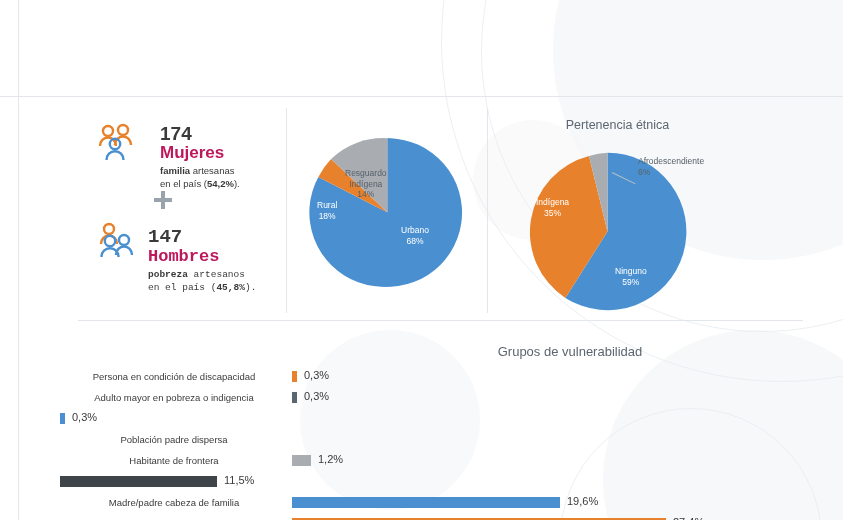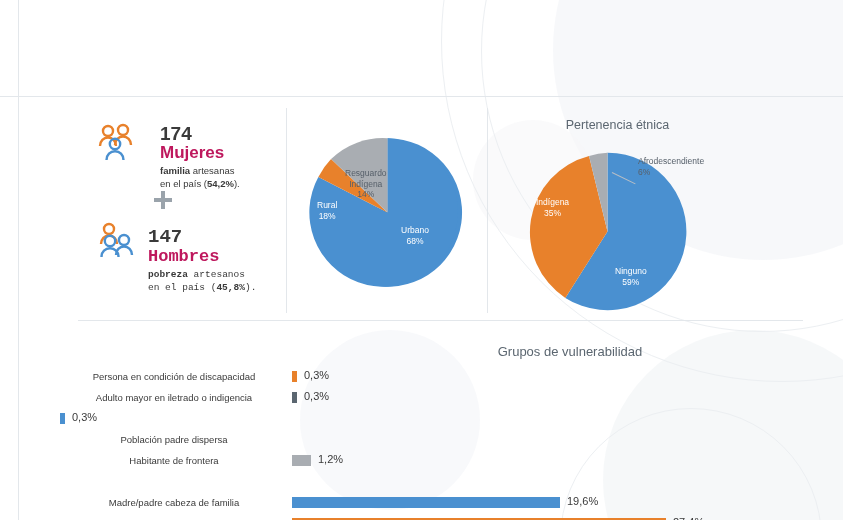--- a/index.html
+++ b/index.html
@@ -335,21 +335,21 @@
 
       <div class="bar-row">
         <div class="bar-label">Persona en condición de discapacidad</div>
         <div class="bar-track">
           <div class="bar-fill" style="width:5px; background:#e8812b;"></div>
           <div class="bar-value" style="left:12px;">0,3%</div>
         </div>
       </div>
 
       <div class="bar-row">
-        <div class="bar-label">Adulto mayor en iletrado o indigencia</div>
+        <div class="bar-label">Adulto mayor en pobreza o indigencia</div>
         <div class="bar-track">
           <div class="bar-fill" style="width:5px; background:#5b6670;"></div>
           <div class="bar-value" style="left:12px;">0,3%</div>
         </div>
       </div>
 
       <div class="bar-row">
         <div class="bar-track">
           <div class="bar-fill" style="width:5px; background:#4a90d0;"></div>
           <div class="bar-value" style="left:12px;">0,3%</div>
@@ -362,20 +362,24 @@
 
       <div class="bar-row">
         <div class="bar-label">Habitante de frontera</div>
         <div class="bar-track">
           <div class="bar-fill" style="width:19px; background:#a9adb2;"></div>
           <div class="bar-value" style="left:26px;text-align:right;">1,2%</div>
         </div>
       </div>
 
       <div class="bar-row">
+        <div class="bar-track">
+          <div class="bar-fill" style="width:157px; background:#3f4448;"></div>
+          <div class="bar-value" style="left:164px;">11,5%</div>
+        </div>
       </div>
 
       <div class="bar-row">
         <div class="bar-label">Madre/padre cabeza de familia</div>
         <div class="bar-track">
           <div class="bar-fill" style="width:268px; background:#4a90d0;"></div>
           <div class="bar-value" style="left:275px;">19,6%</div>
         </div>
       </div>
 

